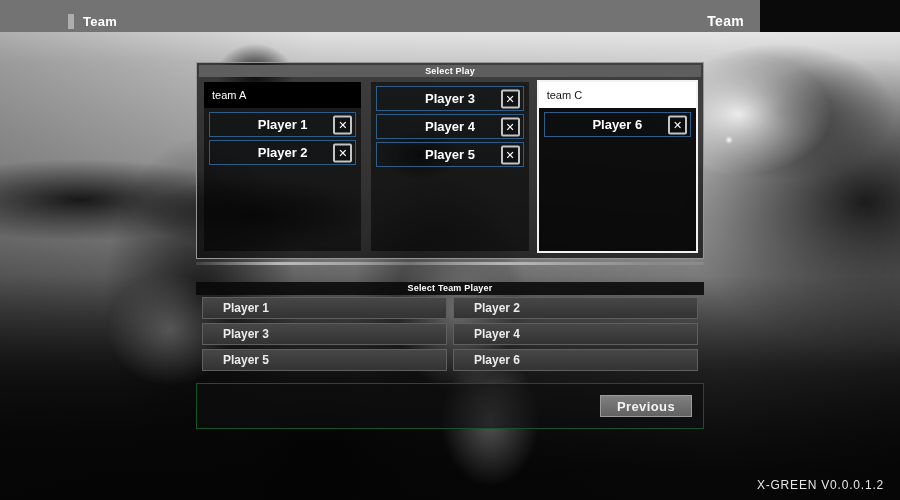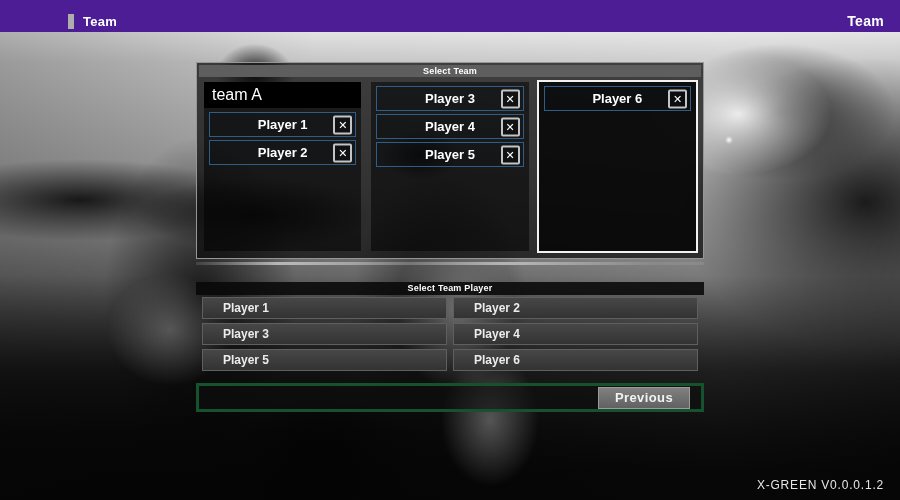--- a/index.html
+++ b/index.html
@@ -33,22 +33,22 @@
       
       radial-gradient(ellipse 230px 55px at 80px 168px, rgba(8,8,8,0.92), rgba(8,8,8,0) 74%),
       radial-gradient(ellipse 160px 48px at 255px 182px, rgba(8,8,8,0.85), rgba(8,8,8,0) 74%),
       radial-gradient(ellipse 250px 190px at 865px 170px, rgba(3,3,3,0.96), rgba(3,3,3,0) 76%),
       radial-gradient(ellipse 160px 95px at 780px 80px, rgba(8,8,8,0.9), rgba(8,8,8,0) 72%),
       
       linear-gradient(180deg,#e2e2e2 0px,#c6c6c6 30px,#b4b4b4 80px,#a0a0a0 140px,#7d7d7d 210px,#4c4c4c 280px,#262626 340px,#131313 400px,#0a0a0a 468px);
   }
   
   .topbar{
-    position:absolute;left:0;top:0;width:900px;height:32px;
-    background:#4c1d95;color:#fff;
+    position:absolute;left:0;top:0;width:760px;height:32px;
+    background:#737373;color:#fff;
     display:flex;align-items:flex-end;box-sizing:border-box;
     padding:0 16px 3px 68px;
   }
   .topbar .marker{width:6px;height:15px;background:#adadad;margin-right:9px;}
   .topbar-title{font-size:13px;font-weight:bold;letter-spacing:0.3px;}
   .topbar-play{margin-left:auto;font-size:14px;font-weight:bold;letter-spacing:0.3px;cursor:pointer;}
   
   .panel{position:absolute;left:196px;top:62px;width:508px;}
   .select-team-box{
     box-sizing:border-box;height:197px;
@@ -57,21 +57,21 @@
   }
   .box-title{
     margin:2px 2px 0;height:12px;line-height:12px;background:#5e5e5e;
     color:#fff;font-size:9px;font-weight:bold;text-align:center;letter-spacing:0.2px;
   }
   .teams{position:absolute;left:5px;right:5px;top:17px;bottom:5px;display:flex;gap:6px;}
   .team{flex:1 1 0;display:flex;flex-direction:column;border:2px solid transparent;box-sizing:border-box;}
   .team.selected{border-color:#f2f2f2;}
   .team-header{
     height:26px;line-height:26px;flex:0 0 26px;background:#000;color:#fff;
-    font-size:16px;padding-left:8px;cursor:pointer;
+    font-size:11px;padding-left:8px;cursor:pointer;
   }
   .team.selected .team-header{background:#ffffff;color:#141414;}
   .team-body{flex:1;background:rgba(0,0,0,0.52);padding:4px 5px 0;}
   .team.selected .team-body{background:rgba(2,2,2,0.8);}
   .player-row{
     position:relative;height:25px;box-sizing:border-box;margin-bottom:3px;
     border:1px solid #2e5e88;background:rgba(12,18,26,0.32);
     display:flex;align-items:center;justify-content:center;
     color:#fff;font-size:13px;font-weight:bold;cursor:pointer;
   }
@@ -96,22 +96,22 @@
   }
   .player-btn{
     box-sizing:border-box;height:22px;
     background:linear-gradient(180deg,#474747,#333333);
     border:1px solid #5f5f5f;
     color:#ececec;font-size:12px;font-weight:bold;
     text-align:left;padding:0 0 0 20px;line-height:20px;
     font-family:inherit;cursor:pointer;
   }
   .panel-footer{
-    margin-top:12px;height:29px;box-sizing:border-box;
-    border:3px solid #14532d;background:rgba(14,14,14,0.62);
+    margin-top:12px;height:46px;box-sizing:border-box;
+    border:1px solid #14532d;background:rgba(14,14,14,0.62);
     display:flex;align-items:center;justify-content:flex-end;gap:10px;
     padding-right:11px;
   }
   .btn{
     box-sizing:border-box;height:22px;font-family:inherit;
     font-size:13px;font-weight:bold;line-height:1;cursor:pointer;
     letter-spacing:0.4px;
   }
   .btn-prev{width:92px;background:linear-gradient(180deg,#808080,#616161);border:1px solid #9b9b9b;color:#f2f2f2;}
   .btn-next{width:95px;background:linear-gradient(180deg,#2b80d2,#1566b4);border:1px solid #3c8cd8;color:#ffffff;}
@@ -128,21 +128,21 @@
 
 <header class="topbar">
   <span class="marker"></span>
   <span class="topbar-title">Team</span>
   <span class="topbar-play">Team</span>
 </header>
 
 <main class="panel">
 
   <section class="select-team-box">
-    <div class="box-title">Select Team</div>
+    <div class="box-title">Select Play</div>
     <div class="teams">
 
       <div class="team">
         <div class="team-header">team A</div>
         <div class="team-body">
           <div class="player-row">
             <span>Player 1</span>
             <span class="remove-btn">
                 <span>✕</span>
               </span>
@@ -173,20 +173,21 @@
           <div class="player-row">
             <span>Player 5</span>
             <span class="remove-btn">
                 <span>✕</span>
               </span>
           </div>
         </div>
       </div>
 
       <div class="team selected">
+        <div class="team-header">team C</div>
         <div class="team-body">
           <div class="player-row">
             <span>Player 6</span>
             <span class="remove-btn">
                 <span>✕</span>
               </span>
           </div>
         </div>
       </div>
 

